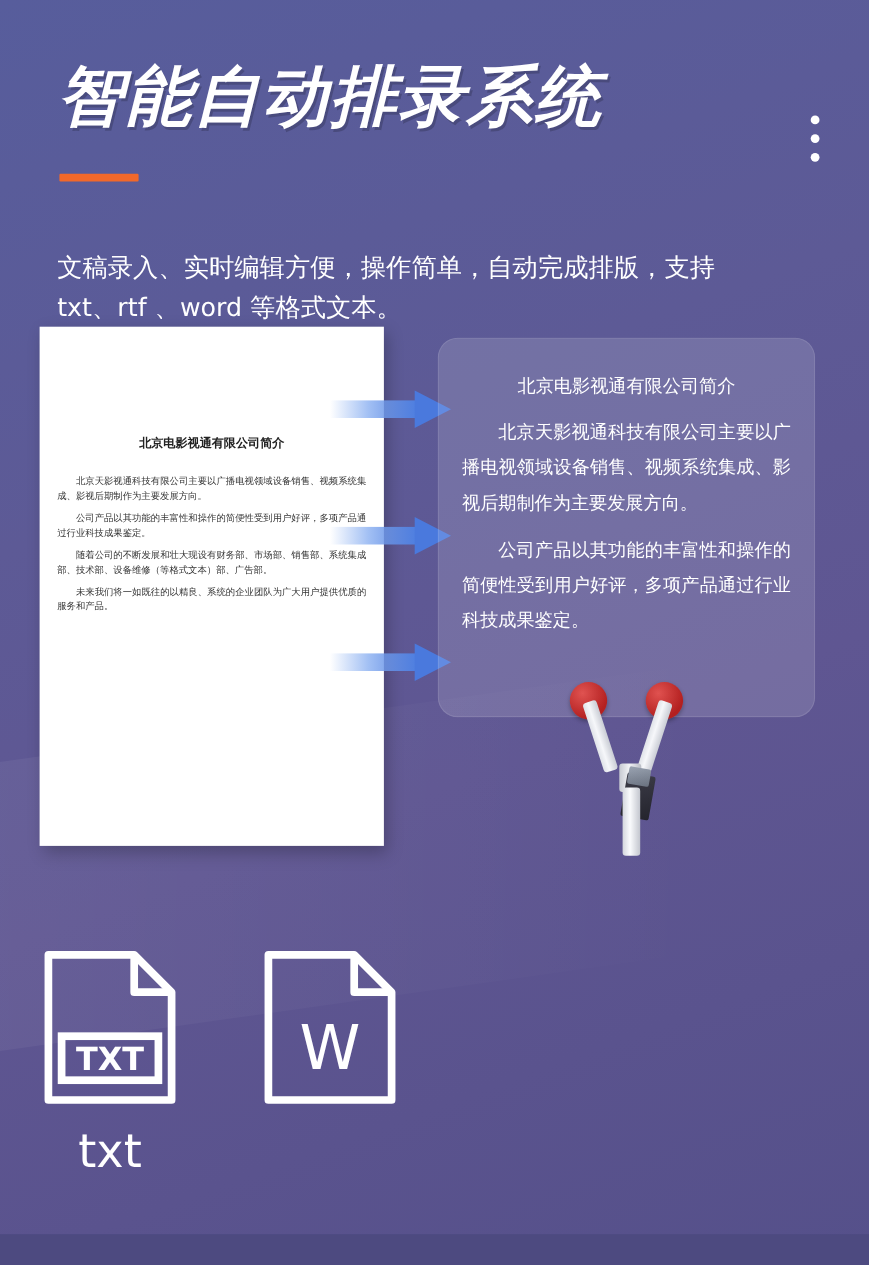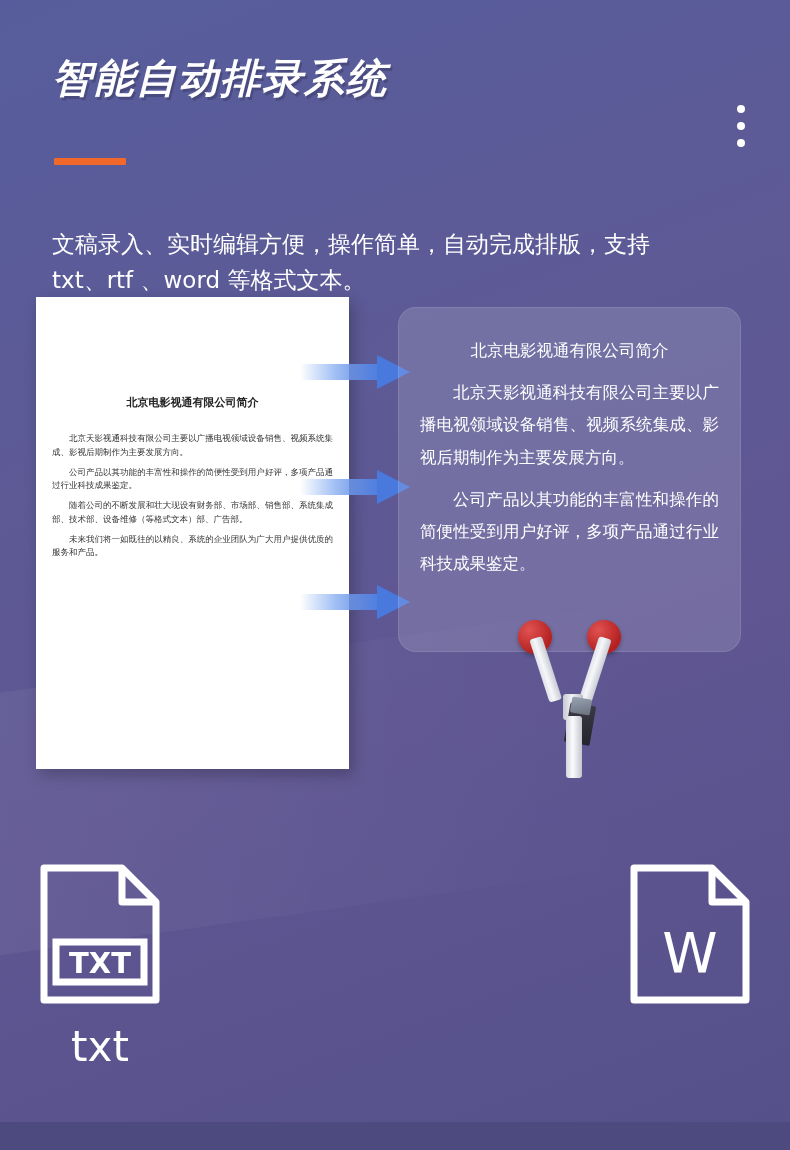--- a/index.html
+++ b/index.html
@@ -31,21 +31,21 @@
     background: linear-gradient(100deg, rgba(255,255,255,0.06), rgba(255,255,255,0.0) 70%);
     transform: rotate(-8deg);
     pointer-events: none;
   }
 
   
   .title {
     position: absolute;
     left: 52px;
     top: 58px;
-    font-size: 40px;
+    font-size: 60px;
     line-height: 1;
     font-weight: bold;
     color: #ffffff;
     letter-spacing: 2px;
     font-family: "DejaVu Sans", "Liberation Sans", sans-serif;
     text-shadow: 2px 3px 0 rgba(0,0,0,0.18);
     font-style: italic;
   }
   .title-underline {
     position: absolute;
@@ -238,21 +238,21 @@
     border-radius: 3px;
   }
 
   
   .formats {
     position: absolute;
     left: 0;
     top: 860px;
     width: 790px;
     display: flex;
-    justify-content: space-between;
+    justify-content: flex-start;
     align-items: flex-start;
   }
   .format {
     width: 200px;
     text-align: center;
   }
   .file-icon {
     position: relative;
     width: 128px;
     height: 148px;

